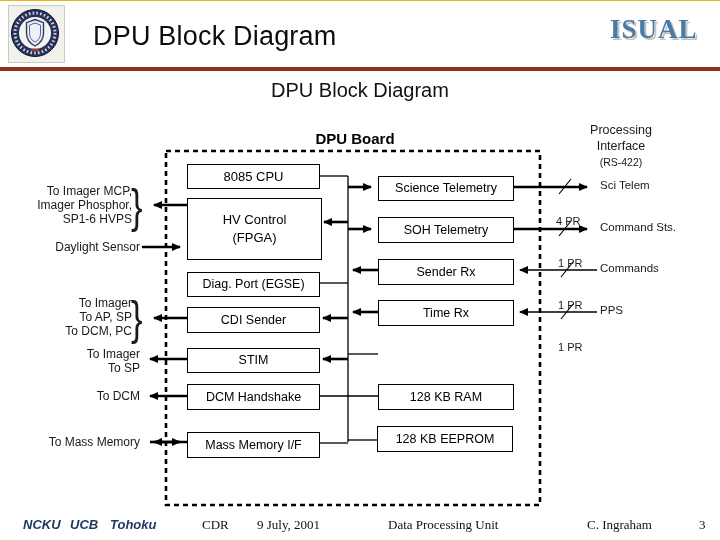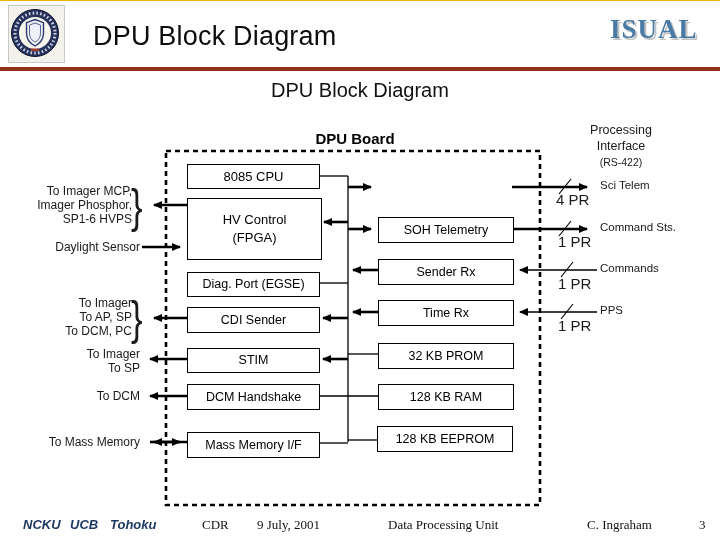--- a/index.html
+++ b/index.html
@@ -13,21 +13,21 @@
   .brand{position:absolute;left:610px;top:13px;font-family:"Liberation Serif",serif;font-weight:bold;
          font-size:27px;letter-spacing:1px;color:#4a7ba6;text-shadow:2px 2px 0 #c3c3c3;}
   .rule{position:absolute;left:0;top:66px;width:720px;height:4px;background:#8f3318;}
   .subtitle{position:absolute;left:0;top:78px;width:720px;text-align:center;font-size:20px;color:#111;}
   
   .board-label{position:absolute;left:295px;top:129px;width:120px;text-align:center;font-weight:bold;font-size:15px;}
   .box{position:absolute;background:#fff;border:1.4px solid #000;display:flex;align-items:center;justify-content:center;
        text-align:center;font-size:12.5px;white-space:pre-line;line-height:1.35;}
   .llabel{position:absolute;text-align:right;font-size:12px;line-height:14px;color:#1a1a1a;}
   .rlabel{position:absolute;font-size:11.5px;color:#1a1a1a;}
-  .pr{position:absolute;font-size:15px;color:#1a1a1a;}
+  .pr{position:absolute;font-size:11px;color:#1a1a1a;margin-top:24px;}
   .brace{position:absolute;font-size:46px;font-weight:300;line-height:44px;color:#1a1a1a;transform:scaleX(.75);}
   .iface{position:absolute;left:575px;top:121px;width:92px;text-align:center;font-size:12.5px;line-height:16px;color:#1a1a1a;}
   .iface .small{font-size:10.5px;}
   .wires{position:absolute;left:0;top:0;pointer-events:none;}
   
   .f-org{position:absolute;top:516px;font-size:13px;font-weight:bold;font-style:italic;color:#1f3864;}
   .f-serif{position:absolute;top:516px;font-family:"Liberation Serif",serif;font-size:13px;color:#111;text-align:right;}
 </style>
 </head>
 <body>
@@ -111,24 +111,24 @@
 
   <div class="box" style="left:187px;top:163px;width:131px;height:23px;font-size:13px">8085 CPU</div>
   <div class="box" style="left:187px;top:197px;width:133px;height:60px;font-size:13px">HV Control
 (FPGA)</div>
   <div class="box" style="left:187px;top:271px;width:131px;height:23px">Diag. Port (EGSE)</div>
   <div class="box" style="left:187px;top:306px;width:131px;height:24px">CDI Sender</div>
   <div class="box" style="left:187px;top:347px;width:131px;height:23px">STIM</div>
   <div class="box" style="left:187px;top:383px;width:131px;height:24px">DCM Handshake</div>
   <div class="box" style="left:187px;top:431px;width:131px;height:24px">Mass Memory I/F</div>
 
+  <div class="box" style="left:378px;top:175px;width:134px;height:23px">Science Telemetry</div>
   <div class="box" style="left:378px;top:216px;width:134px;height:24px">SOH Telemetry</div>
   <div class="box" style="left:378px;top:258px;width:134px;height:24px">Sender Rx</div>
   <div class="box" style="left:378px;top:299px;width:134px;height:24px">Time Rx</div>
-  <div class="box" style="left:378px;top:342px;width:134px;height:24px">32 KB PROM</div>
   <div class="box" style="left:378px;top:383px;width:134px;height:24px">128 KB RAM</div>
   <div class="box" style="left:377px;top:425px;width:134px;height:24px">128 KB EEPROM</div>
 
   <div class="llabel" style="left:18px;top:183px;width:114px">
     <div>To Imager MCP,</div>
     <div>Imager Phosphor,</div>
     <div>SP1-6 HVPS</div>
   </div>
   <span class="brace" style="left:129px;top:183px">}</span>
 

